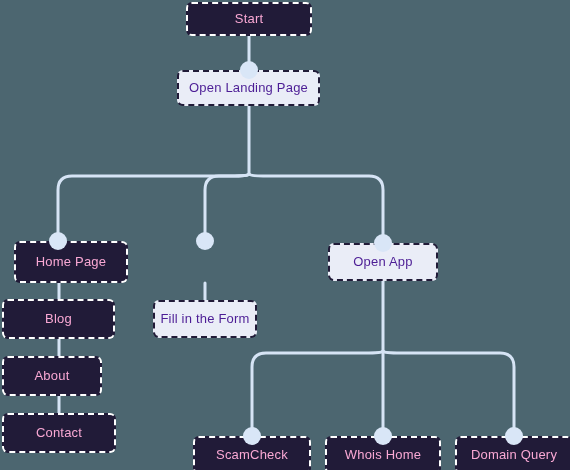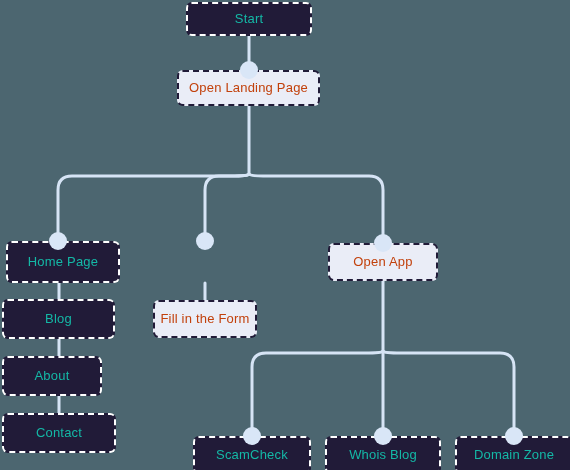--- a/index.html
+++ b/index.html
@@ -37,26 +37,26 @@
     font-size: 13px;
     letter-spacing: 0.2px;
     text-align: center;
     line-height: 1.1;
     white-space: nowrap;
     z-index: 3;
   }
   .node.dark {
     background: #211b38;
     border: 2px dashed #ffffff;
-    color: #14b8a6;
+    color: #f9a8d4;
   }
   .node.light {
     background: #eaedf7;
     border: 2px dashed #211b38;
-    color: #c2410c;
+    color: #4c1d95;
   }
   .dot {
     position: absolute;
     width: 18px;
     height: 18px;
     border-radius: 50%;
     background: #d9e6f7;
     z-index: 4;
   }
 </style>
@@ -79,21 +79,21 @@
       <path d="M 383 351 L 383 436" fill="none" stroke="#d6e4f5" stroke-width="3" stroke-linecap="round"></path>
       <path d="M 383 351 Q 383 353 397 353 L 500 353 Q 514 353 514 367 L 514 436" fill="none" stroke="#d6e4f5" stroke-width="3" stroke-linecap="round"></path>
     </svg>
 <div class="node dark" style="left: 186px; top: 2px; width: 126px; height: 34px;">
       <span>Start</span>
     </div>
     <div class="node light" style="left: 177px; top: 70px; width: 143px; height: 36px;">
       <span>Open Landing Page</span>
     </div>
     <div class="dot" style="left: 240px; top: 61px;"></div>
-    <div class="node dark" style="left: 6px; top: 241px; width: 114px; height: 42px;">
+    <div class="node dark" style="left: 14px; top: 241px; width: 114px; height: 42px;">
       <span>Home Page</span>
     </div>
     <div class="dot" style="left: 49px; top: 232px;"></div>
     <div class="node dark" style="left: 2px; top: 299px; width: 113px; height: 40px;">
       <span>Blog</span>
     </div>
     <div class="node dark" style="left: 2px; top: 356px; width: 100px; height: 40px;">
       <span>About</span>
     </div>
     <div class="node dark" style="left: 2px; top: 413px; width: 114px; height: 40px; text-align: right;">
@@ -105,20 +105,20 @@
     </div>
     <div class="node light" style="left: 153px; top: 300px; width: 104px; height: 38px;">
       <span>Fill in the Form</span>
     </div>
     <div class="dot" style="left: 374px; top: 234px;"></div>
     <div class="node dark" style="left: 193px; top: 436px; width: 118px; height: 38px;">
       <span>ScamCheck</span>
     </div>
     <div class="dot" style="left: 243px; top: 427px;"></div>
     <div class="node dark" style="left: 325px; top: 436px; width: 116px; height: 38px;">
-      <span>Whois Blog</span>
+      <span>Whois Home</span>
     </div>
     <div class="dot" style="left: 374px; top: 427px;"></div>
     <div class="node dark" style="left: 455px; top: 436px; width: 118px; height: 38px;">
-      <span>Domain Zone</span>
+      <span>Domain Query</span>
     </div>
     <div class="dot" style="left: 505px; top: 427px;"></div>
   </div>
 
 </body></html>

